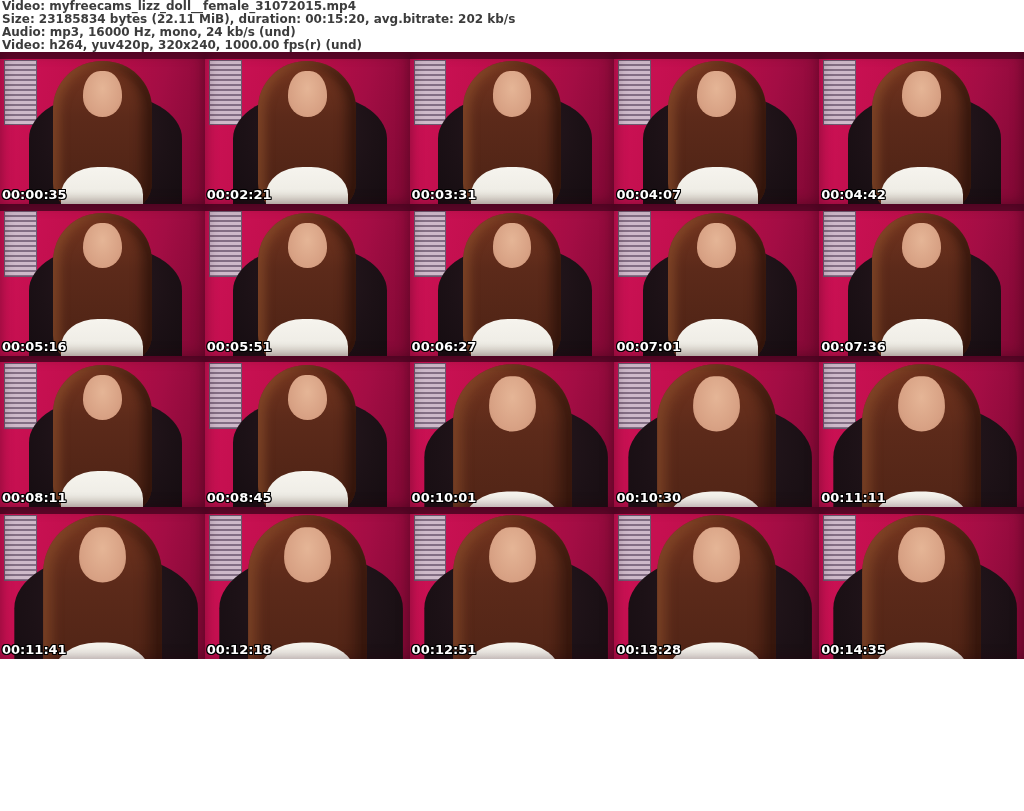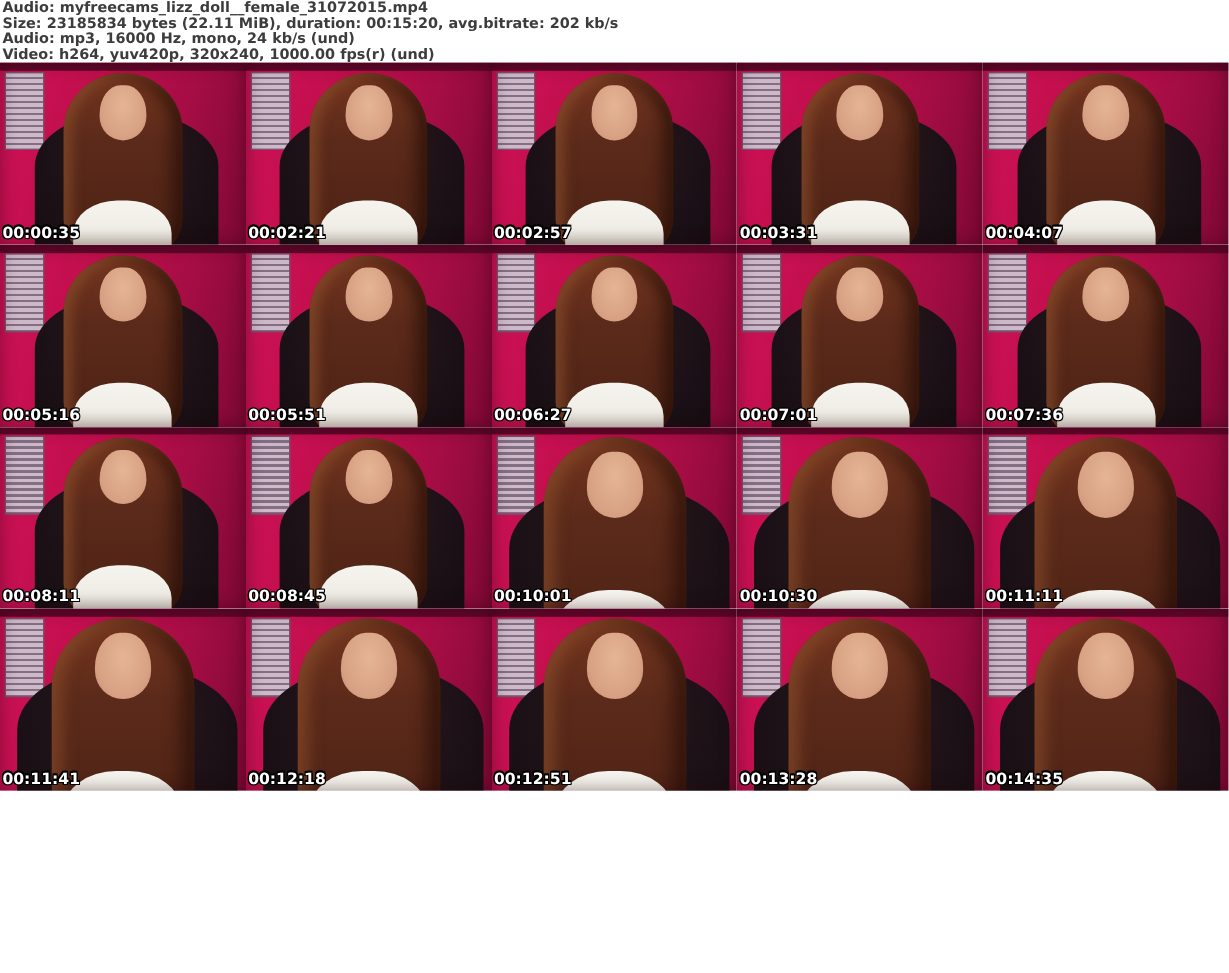--- a/index.html
+++ b/index.html
@@ -122,21 +122,21 @@
        1px  0   0 var(--timestamp-outline, #000),
        0   -1px 0 var(--timestamp-outline, #000),
        0    1px 0 var(--timestamp-outline, #000);
   }
 </style>
 </head>
 <body>
 
 <div class="sheet">
   <header class="meta">
-    <div>Audio: myfreecams_lizz_doll__female_31072015.mp4</div>
+    <div>Video: myfreecams_lizz_doll__female_31072015.mp4</div>
     <div>Size: 23185834 bytes (22.11 MiB), duration: 00:15:20, avg.bitrate: 202 kb/s</div>
     <div>Audio: mp3, 16000 Hz, mono, 24 kb/s (und)</div>
     <div>Video: h264, yuv420p, 320x240, 1000.00 fps(r) (und)</div>
   </header>
 
   <div class="grid" id="grid">
   <figure class="thumb v-mid">
     <div class="scene">
       <div class="wall"></div>
       <div class="ceiling"></div>
@@ -165,36 +165,20 @@
         <div class="chest"></div>
         <div class="hair"></div>
         <div class="face"></div>
         <div class="top-garment"></div>
       </div>
       <div class="vignette"></div>
     </div>
     <figcaption class="ts">00:02:21</figcaption>
   </figure>
 
-  <figure class="thumb v-mid">
-    <div class="scene">
-      <div class="wall"></div>
-      <div class="ceiling"></div>
-      <div class="blinds"></div>
-      <div class="person-group">
-        <div class="chair"></div>
-        <div class="chest"></div>
-        <div class="hair"></div>
-        <div class="face"></div>
-        <div class="top-garment"></div>
-      </div>
-      <div class="vignette"></div>
-    </div>
-    <figcaption class="ts">00:02:57</figcaption>
-  </figure>
 
   <figure class="thumb v-mid">
     <div class="scene">
       <div class="wall"></div>
       <div class="ceiling"></div>
       <div class="blinds"></div>
       <div class="person-group">
         <div class="chair"></div>
         <div class="chest"></div>
         <div class="hair"></div>
@@ -216,20 +200,36 @@
         <div class="chest"></div>
         <div class="hair"></div>
         <div class="face"></div>
         <div class="top-garment"></div>
       </div>
       <div class="vignette"></div>
     </div>
     <figcaption class="ts">00:04:07</figcaption>
   </figure>
 
+  <figure class="thumb v-mid">
+    <div class="scene">
+      <div class="wall"></div>
+      <div class="ceiling"></div>
+      <div class="blinds"></div>
+      <div class="person-group">
+        <div class="chair"></div>
+        <div class="chest"></div>
+        <div class="hair"></div>
+        <div class="face"></div>
+        <div class="top-garment"></div>
+      </div>
+      <div class="vignette"></div>
+    </div>
+    <figcaption class="ts">00:04:42</figcaption>
+  </figure>
 
   <figure class="thumb v-mid">
     <div class="scene">
       <div class="wall"></div>
       <div class="ceiling"></div>
       <div class="blinds"></div>
       <div class="person-group">
         <div class="chair"></div>
         <div class="chest"></div>
         <div class="hair"></div>

